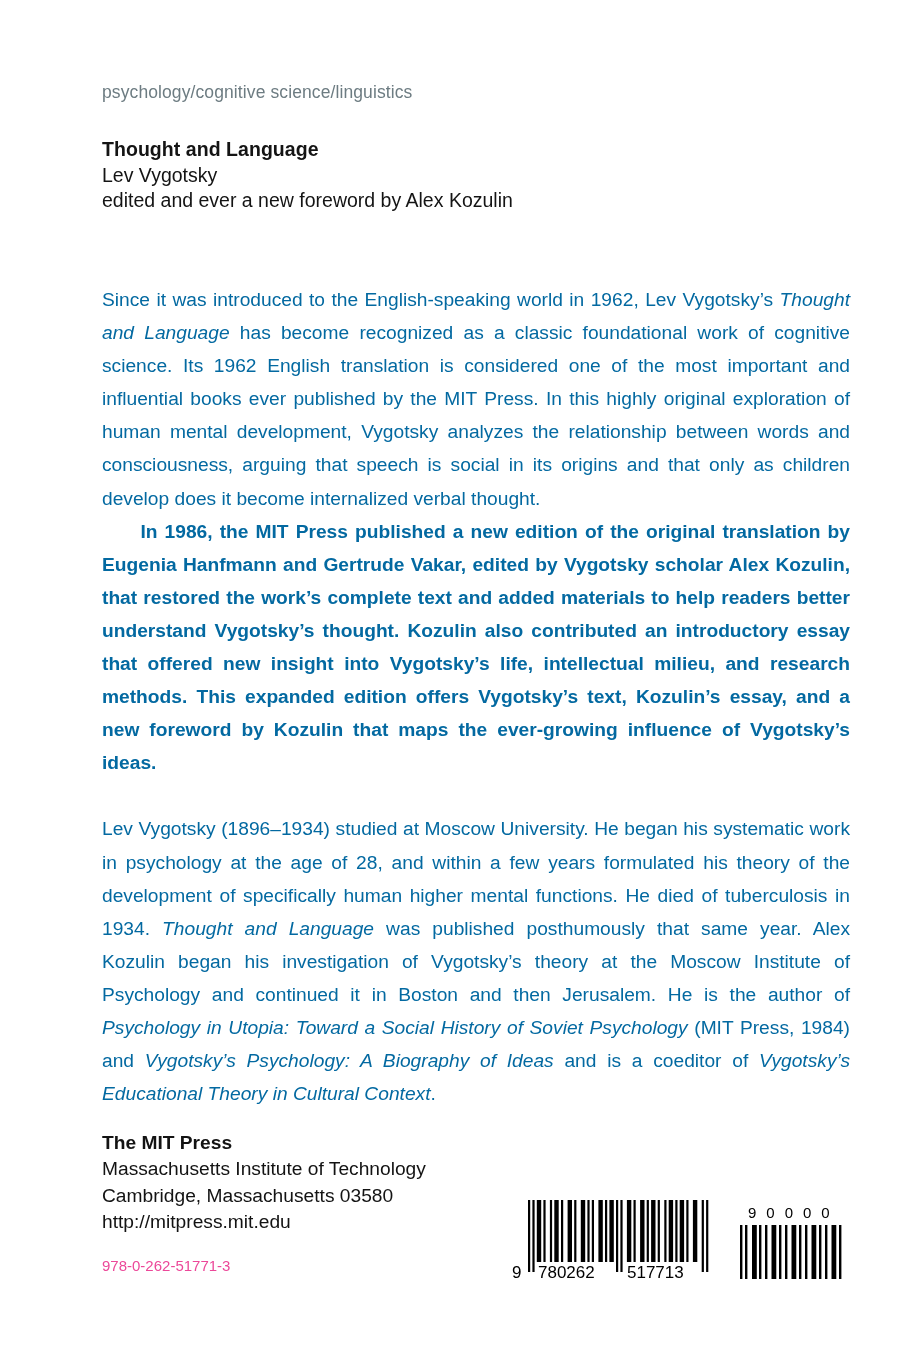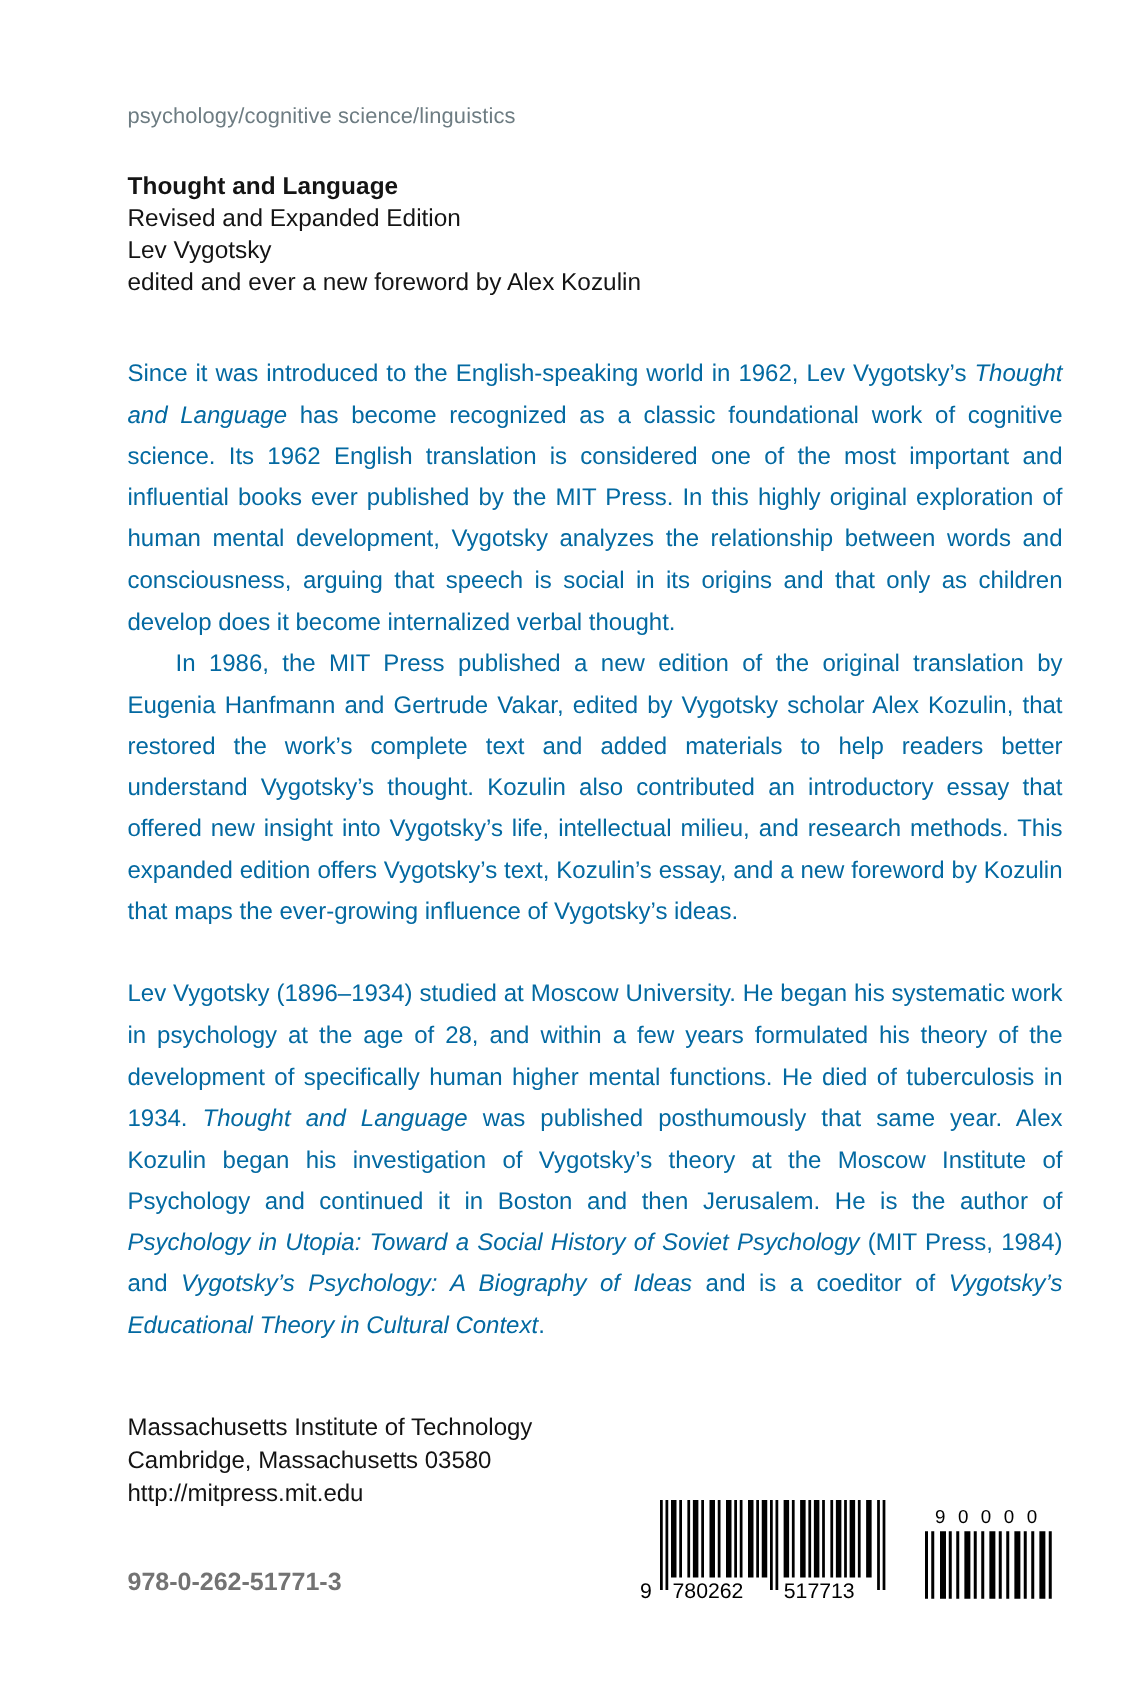--- a/index.html
+++ b/index.html
@@ -57,43 +57,43 @@
     line-height: 33.1px;
     color: #0369a1;
     text-align: justify;
     text-justify: inter-word;
   }
   #body-copy p {
     margin: 0;
   }
   #body-copy p.indented {
     text-indent: 2.0em;
+    font-weight: bold;
   }
   #body-copy p.gap-before {
     margin-top: 33px;
   }
   #body-copy i {
     font-style: italic;
   }
 
   
   #imprint {
     top: 1130px;
     font-size: 19.2px;
     line-height: 26.4px;
     color: #131313;
   }
   #imprint .line { display: block; white-space: nowrap; }
   #imprint .press { font-weight: bold; }
   #isbn {
     top: 1253px;
-    font-size: 20px;
+    font-size: 15px;
     line-height: 26.4px;
-    color: #737373;
-    font-weight: bold;
+    color: #ec4899;
   }
 
   
   #barcode-area {
     position: absolute;
     left: 508px;
     top: 1196px;
     width: 345px;
     height: 86px;
   }
@@ -121,36 +121,36 @@
 </style>
 </head>
 <body>
 
 <div id="cover">
 
   <div class="col" id="category">psychology/cognitive science/linguistics</div>
 
   <div class="col" id="titleblock">
     <span class="line maintitle">Thought and Language</span>
-    <span class="line">Revised and Expanded Edition</span>
     <span class="line">Lev Vygotsky</span>
     <span class="line">edited and ever a new foreword by Alex Kozulin</span>
   </div>
 
   <div class="col" id="body-copy">
 
     <p><span>Since it was introduced to the English-speaking world in 1962, Lev Vygotsky’s </span><i>Thought and Language</i><span> has become recognized as a classic foundational work of cognitive science. Its 1962 English translation is considered one of the most important and influential books ever published by the MIT Press. In this highly original exploration of human mental development, Vygotsky analyzes the relationship between words and consciousness, arguing that speech is social in its origins and that only as children develop does it become internalized verbal thought.</span></p>
 
     <p class="indented">In 1986, the MIT Press published a new edition of the original translation by Eugenia Hanfmann and Gertrude Vakar, edited by Vygotsky scholar Alex Kozulin, that restored the work’s complete text and added materials to help readers better understand Vygotsky’s thought. Kozulin also contributed an introductory essay that offered new insight into Vygotsky’s life, intellectual milieu, and research methods. This expanded edition offers Vygotsky’s text, Kozulin’s essay, and a new foreword by Kozulin that maps the ever-growing influence of Vygotsky’s ideas.</p>
 
     <p class="gap-before"><span>Lev Vygotsky (1896–1934) studied at Moscow University. He began his systematic work in psychology at the age of 28, and within a few years formulated his theory of the development of specifically human higher mental functions. He died of tuberculosis in 1934. </span><i>Thought and Language</i><span> was published posthumously that same year. Alex Kozulin began his investigation of Vygotsky’s theory at the Moscow Institute of Psychology and continued it in Boston and then Jerusalem. He is the author of </span><i>Psychology in Utopia: Toward a Social History of Soviet Psychology</i><span> (MIT Press, 1984) and </span><i>Vygotsky’s Psychology: A Biography of Ideas</i><span> and is a coeditor of </span><i>Vygotsky’s Educational Theory in Cultural Context</i><span>.</span></p>
 
   </div>
 
   <div class="col" id="imprint">
+    <span class="line press">The MIT Press</span>
     <span class="line">Massachusetts Institute of Technology</span>
     <span class="line">Cambridge, Massachusetts 03580</span>
     <span class="line">http://mitpress.mit.edu</span>
   </div>
 
   <div class="col" id="isbn">978-0-262-51771-3</div>
 
   <div id="barcode-area">
 
     <svg id="ean13" width="214" height="86" viewBox="0 0 214 86">

